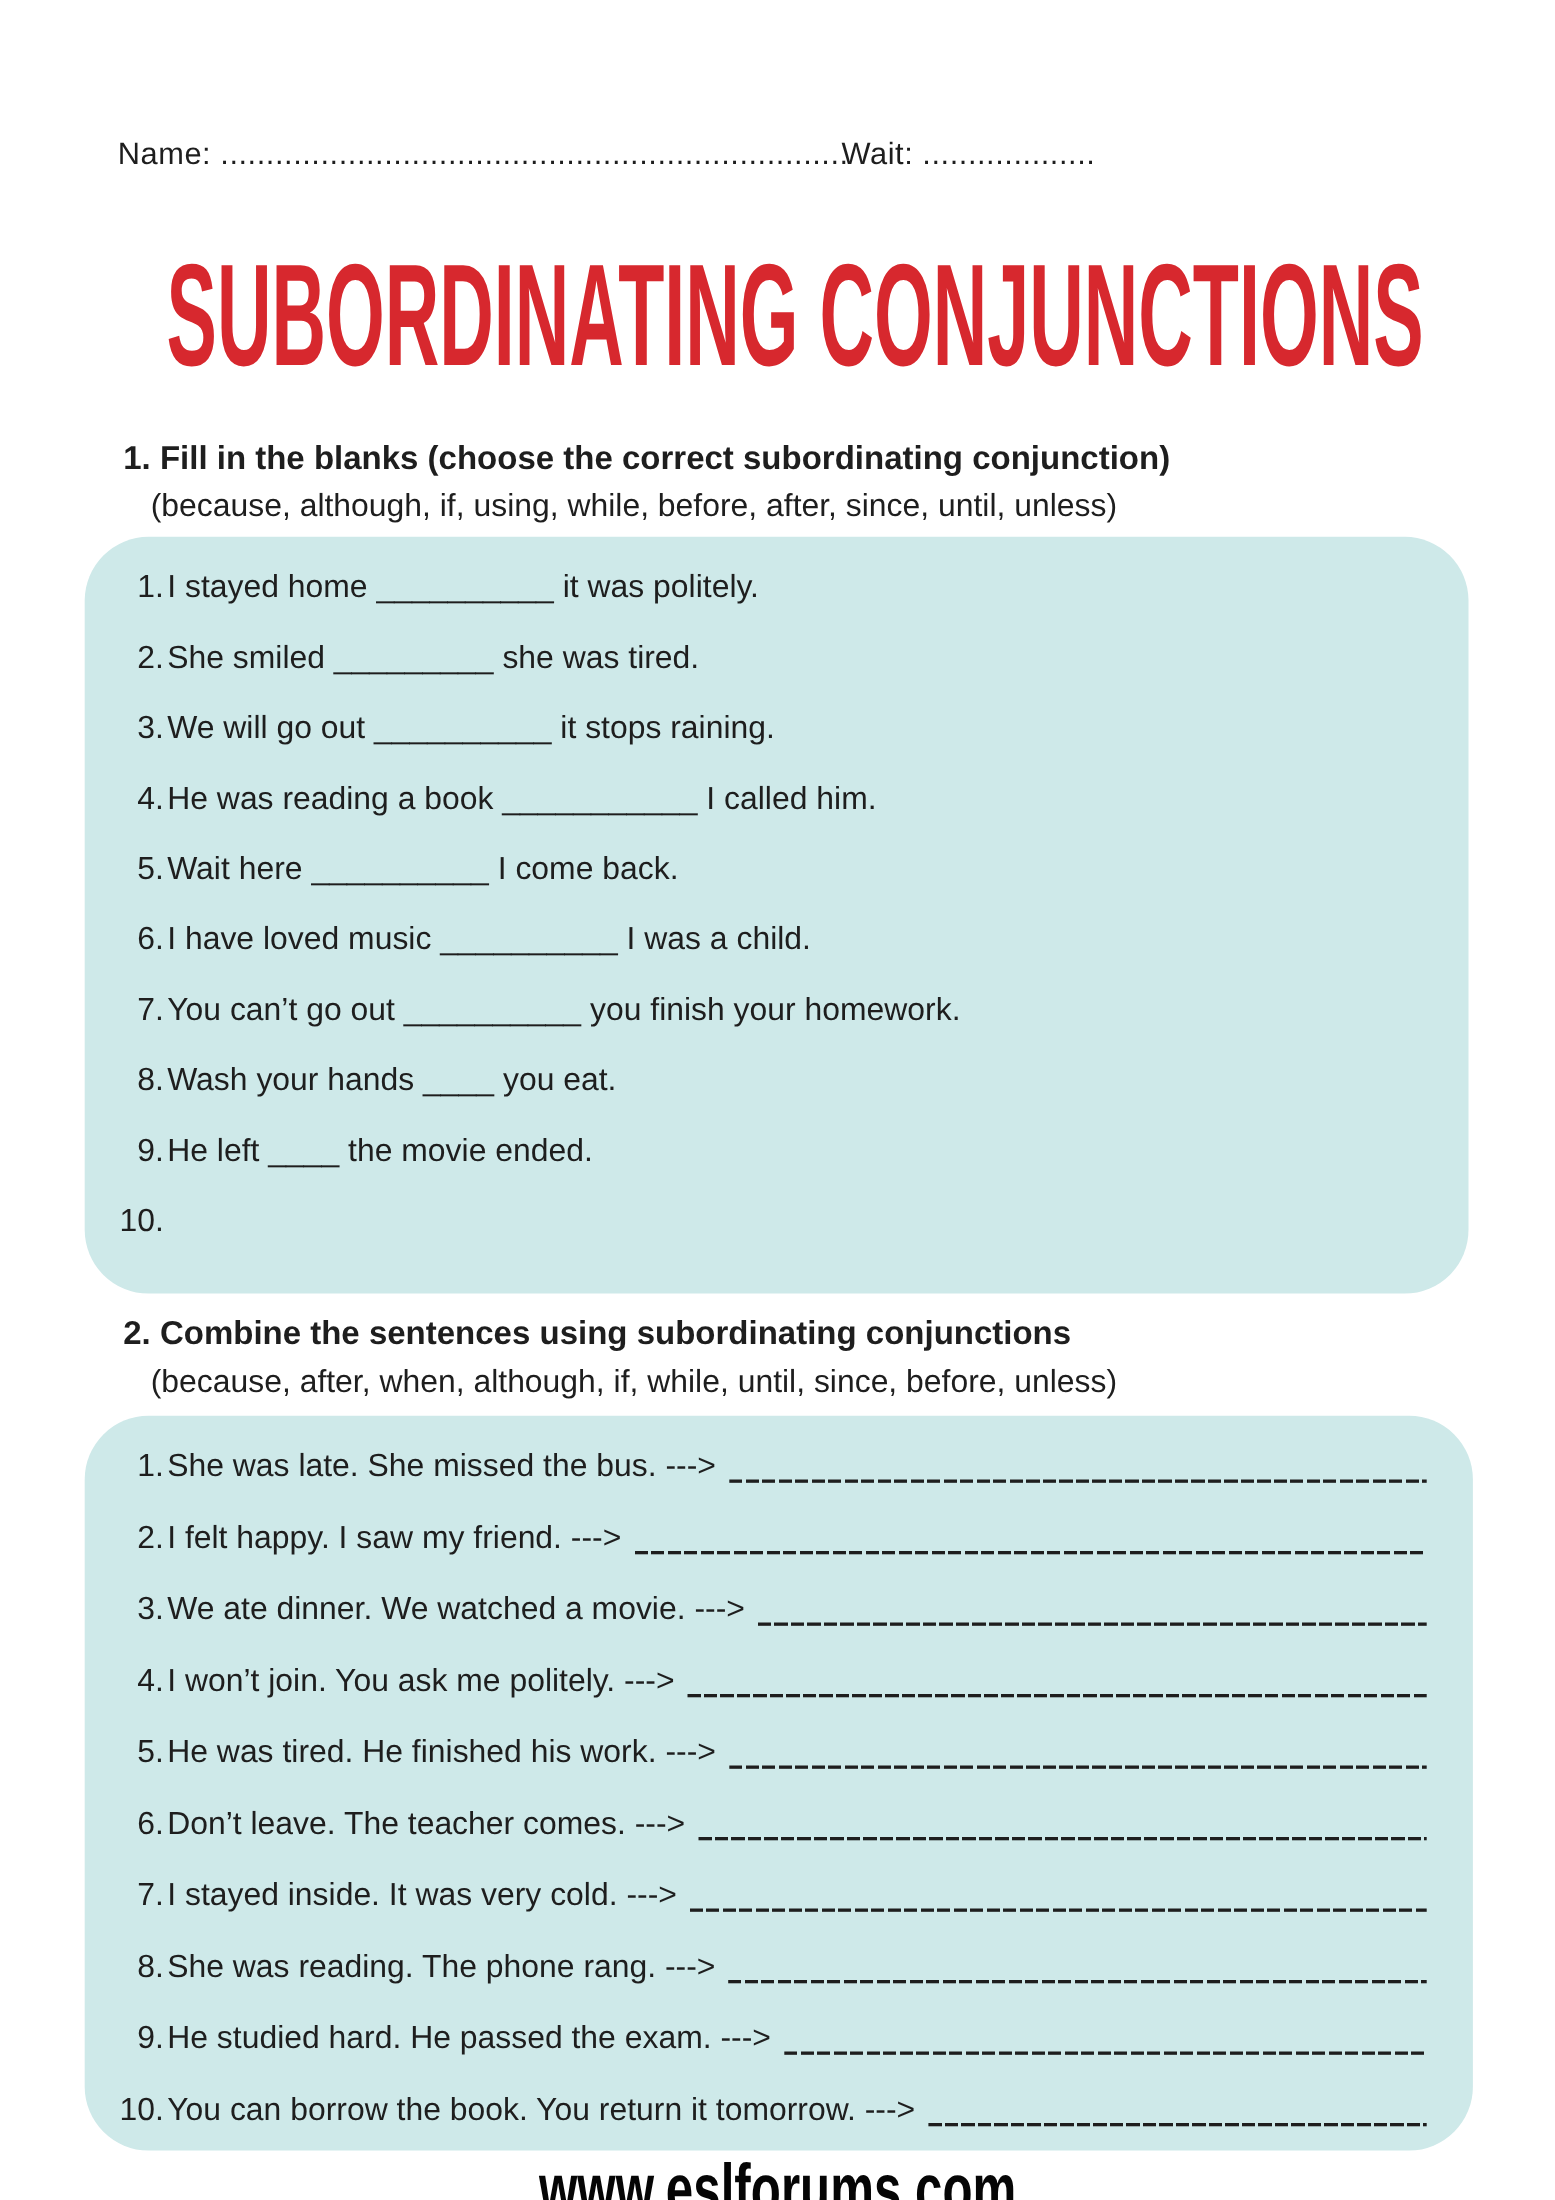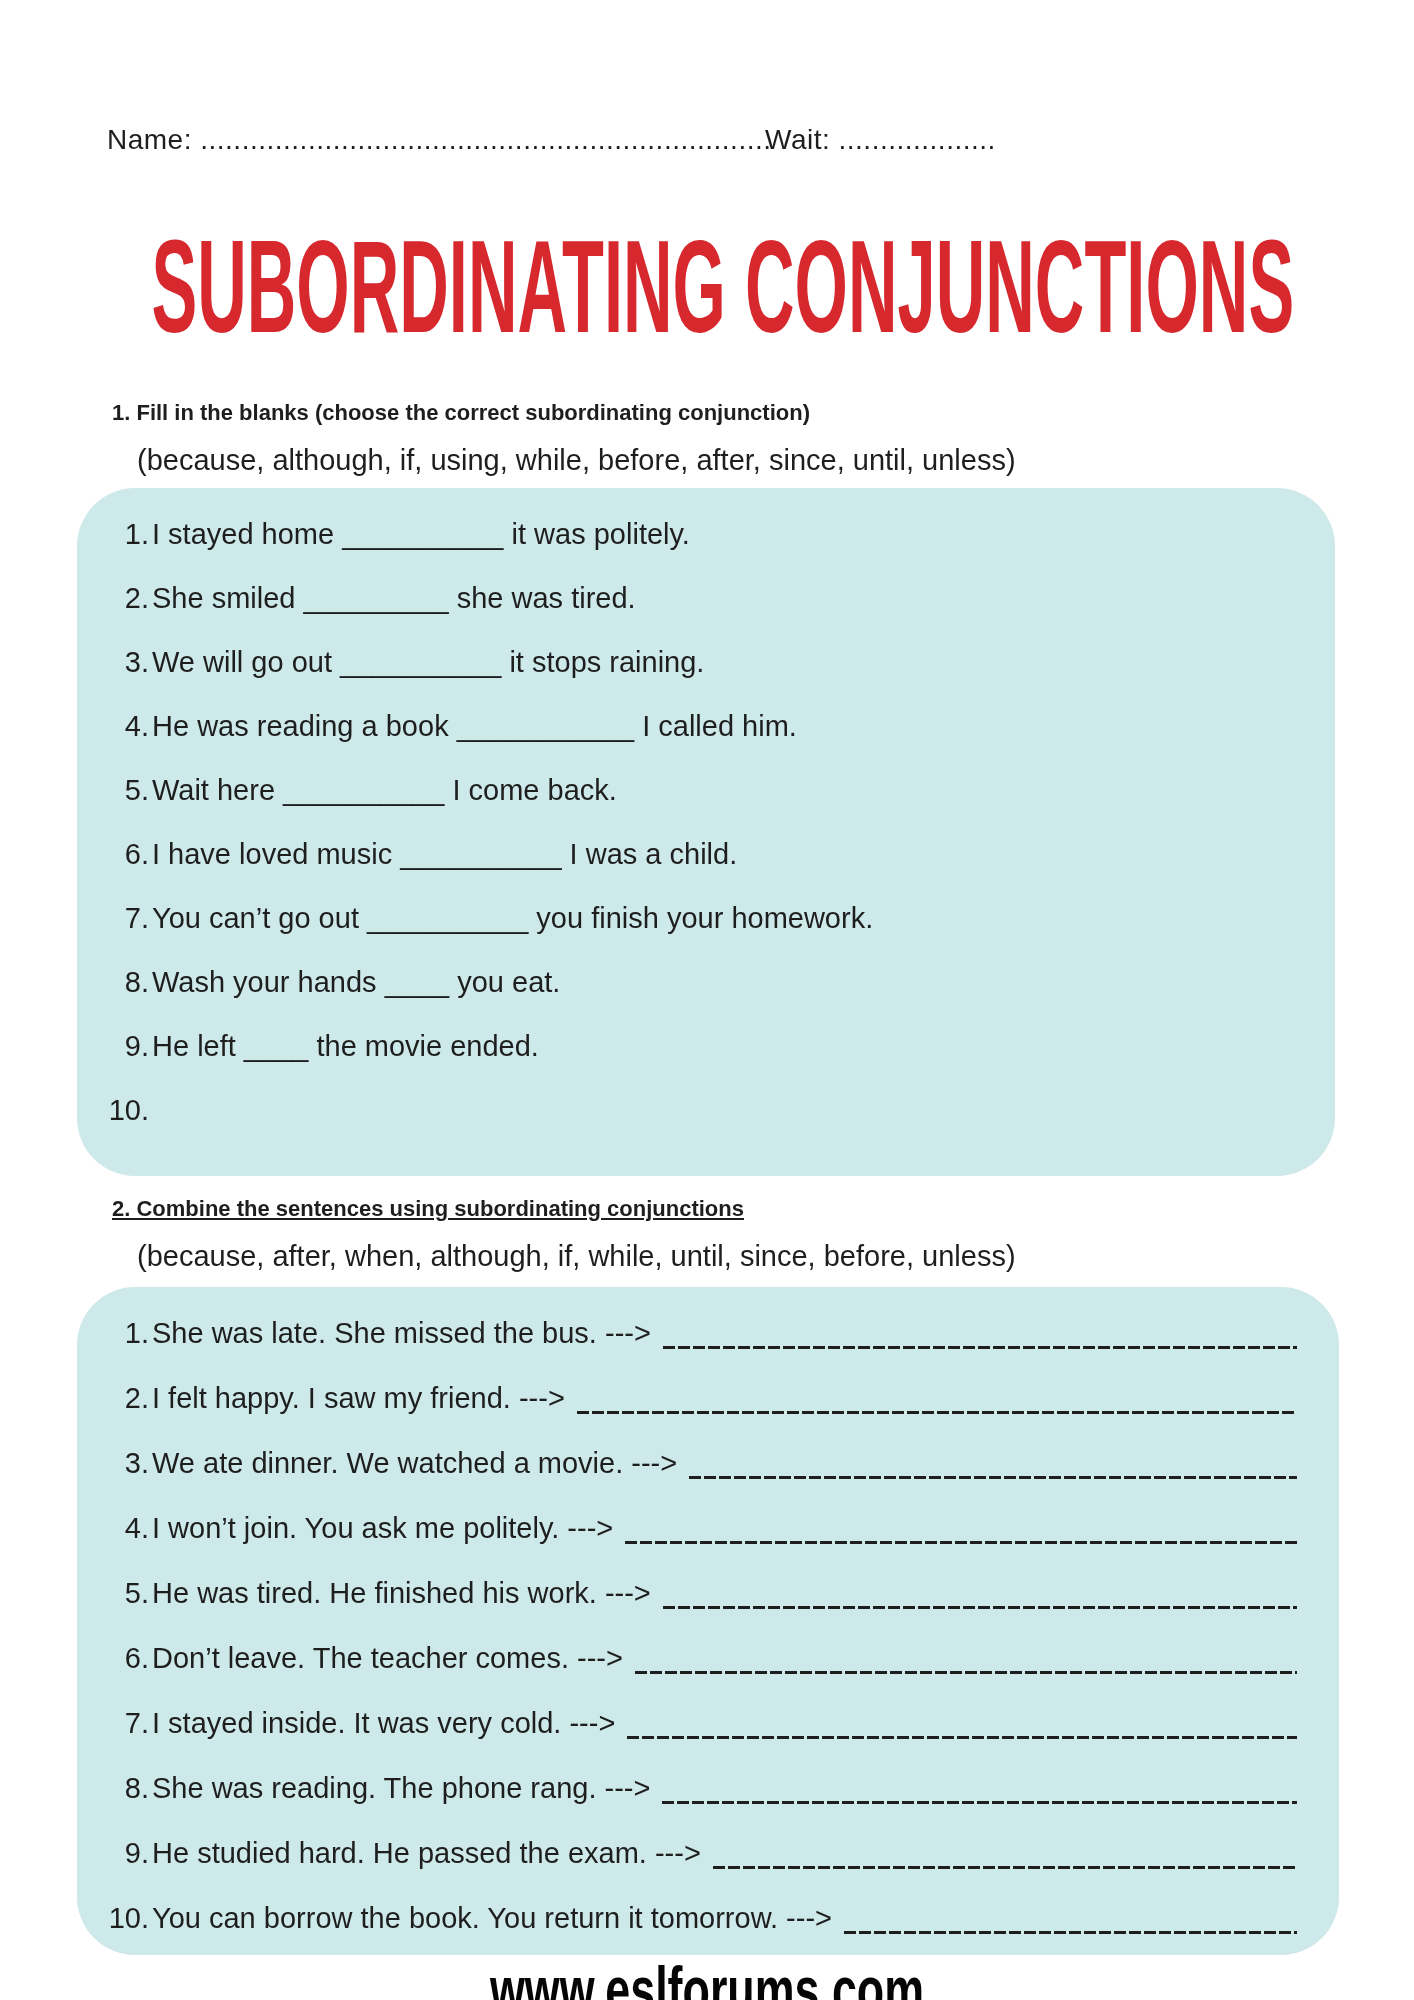--- a/index.html
+++ b/index.html
@@ -17,25 +17,25 @@
   .name-line{position:absolute;left:107px;top:0;white-space:nowrap;letter-spacing:.5px;}
   .date-line{position:absolute;left:765px;top:0;white-space:nowrap;letter-spacing:.5px;}
   
   .title-wrap{position:absolute;top:178px;left:16px;width:100%;display:flex;justify-content:center;overflow:visible;}
   .title-text{
     font-size:132px;font-weight:bold;line-height:1.05;white-space:nowrap;
     color:var(--title-red, #d7282e);
     transform:scaleX(0.52);transform-origin:center top;
   }
   
-  .sec-heading{position:absolute;left:112px;font-size:22px;font-weight:bold;white-space:nowrap;}
+  .sec-heading{position:absolute;left:112px;font-size:30px;font-weight:bold;white-space:nowrap;}
   .word-bank{position:absolute;left:137px;font-size:29px;white-space:nowrap;}
   #s1-heading{top:360px;}
   #s1-bank{top:404px;}
-  #s2-heading{top:1156px;text-decoration:underline;}
+  #s2-heading{top:1156px;}
   #s2-bank{top:1200px;}
   
   .ex-box{
     position:absolute;left:77px;
     background:var(--box-blue, #cee9e9);
     border-radius:58px;
     box-sizing:border-box;
     padding:14px 42px 0 24px;
   }
   #box1{top:448px;width:1258px;height:688px;}

